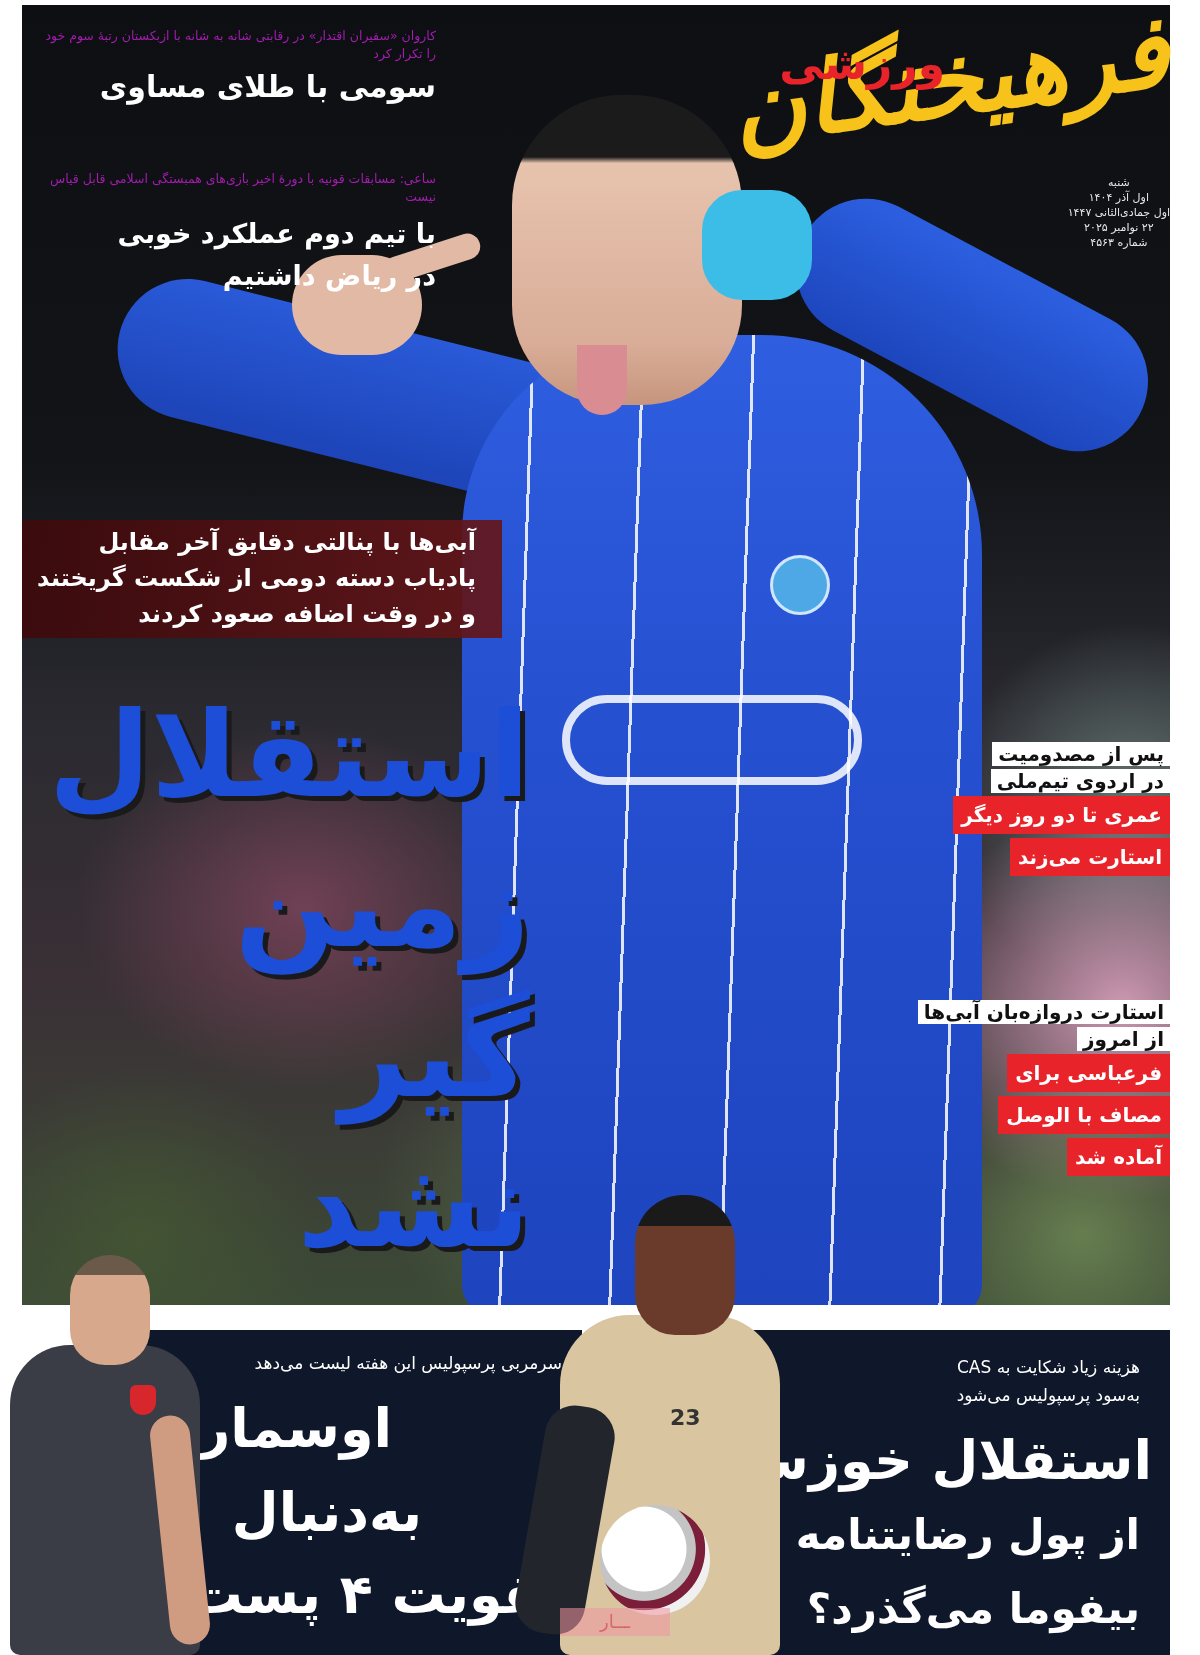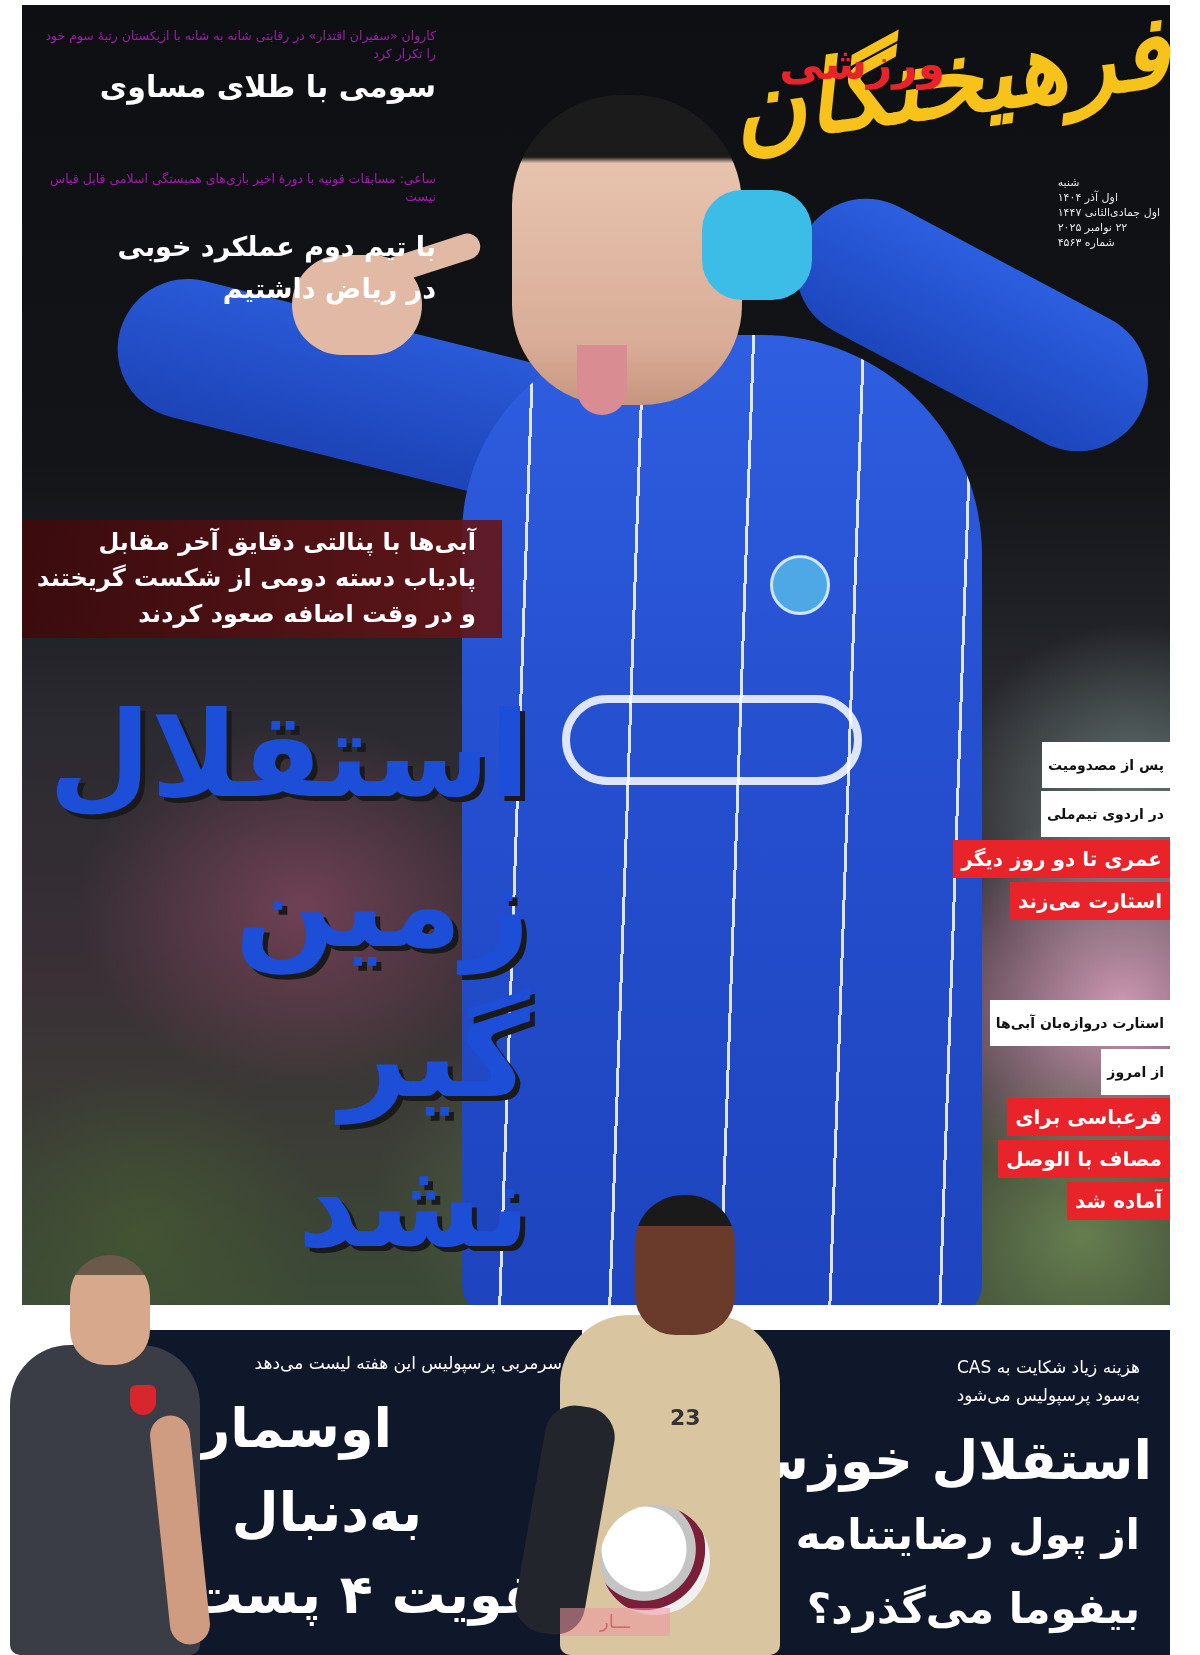--- a/index.html
+++ b/index.html
@@ -66,21 +66,21 @@
     position: absolute; right: 0; top: 20px;
     font-family: "DejaVu Serif", serif; font-weight: bold; font-size: 100px; line-height: 1;
     color: #f7c21a; font-style: italic; letter-spacing: -4px;
     transform: rotate(-8deg);
   }
   .logo-sub {
     position: absolute; right: 225px; top: 32px;
     font-family: "DejaVu Sans", sans-serif; font-weight: bold; font-size: 44px;
     color: #e8232a; line-height: 1;
   }
-  .dateblock { position: absolute; right: 40px; top: 175px; text-align: left; direction: rtl; }
+  .dateblock { position: absolute; right: 30px; top: 175px; text-align: center; direction: rtl; }
   .dateblock div { color: #e8e8e8; font-size: 11px; line-height: 15px; font-family: "DejaVu Sans", sans-serif; }
 
   
   .topstory { position: absolute; left: 36px; direction: rtl; text-align: right; }
   .kicker { color: #a21caf; font-size: 12.5px; line-height: 18px; font-family: "DejaVu Sans", sans-serif; }
   .title-white { color: #ffffff; font-weight: bold; font-family: "DejaVu Sans", sans-serif; }
 
   
   .maroon {
     position: absolute; left: 22px; top: 520px; width: 480px; height: 118px;
@@ -94,21 +94,21 @@
   .mainhead div {
     color: #1d4ed8; font-weight: bold; font-family: "DejaVu Sans", sans-serif;
     font-size: 118px; line-height: 150px; letter-spacing: -2px;
     text-shadow: 5px 5px 0 #1a1a1a;
   }
 
   
   .sidebox { position: absolute; right: 30px; direction: rtl; text-align: right; }
   .tag-white {
     display: inline-block; background: #ffffff; color: #111; font-weight: bold;
-    font-size: 14px; line-height: 22px; padding: 12px 6px; margin-bottom: 3px;
+    font-size: 20px; line-height: 22px; padding: 1px 6px; margin-bottom: 3px;
     font-family: "DejaVu Sans", sans-serif;
   }
   .tag-red {
     display: inline-block; background: #e8232a; color: #ffffff; font-weight: bold;
     font-size: 20px; line-height: 34px; padding: 2px 8px; margin-bottom: 4px;
     font-family: "DejaVu Sans", sans-serif;
   }
   .row { display: block; }
 
   
@@ -166,21 +166,21 @@
   <div>شماره ۴۵۶۳</div>
 </div>
 
 <div class="topstory" style="top:27px; width:400px;">
   <div class="kicker">کاروان «سفیران اقتدار» در رقابتی شانه به شانه با ازبکستان رتبهٔ سوم خود را تکرار کرد</div>
   <div class="title-white" style="font-size:30px; line-height:48px;">سومی با طلای مساوی</div>
 </div>
 
 <div class="topstory" style="top:170px; width:400px;">
   <div class="kicker">ساعی: مسابقات قونیه با دورهٔ اخیر بازی‌های همبستگی اسلامی قابل قیاس نیست</div>
-  <div class="title-white" style="font-size:27px; line-height:42px; margin-top:20px;">با تیم دوم عملکرد خوبی</div>
+  <div class="title-white" style="font-size:27px; line-height:42px; margin-top:7px;">با تیم دوم عملکرد خوبی</div>
   <div class="title-white" style="font-size:27px; line-height:42px;">در ریاض داشتیم</div>
 </div>
 
 <div class="maroon">
   <div>آبی‌ها با پنالتی دقایق آخر مقابل</div>
   <div>پادیاب دسته دومی از شکست گریختند</div>
   <div>و در وقت اضافه صعود کردند</div>
 </div>
 
 <div class="mainhead">

